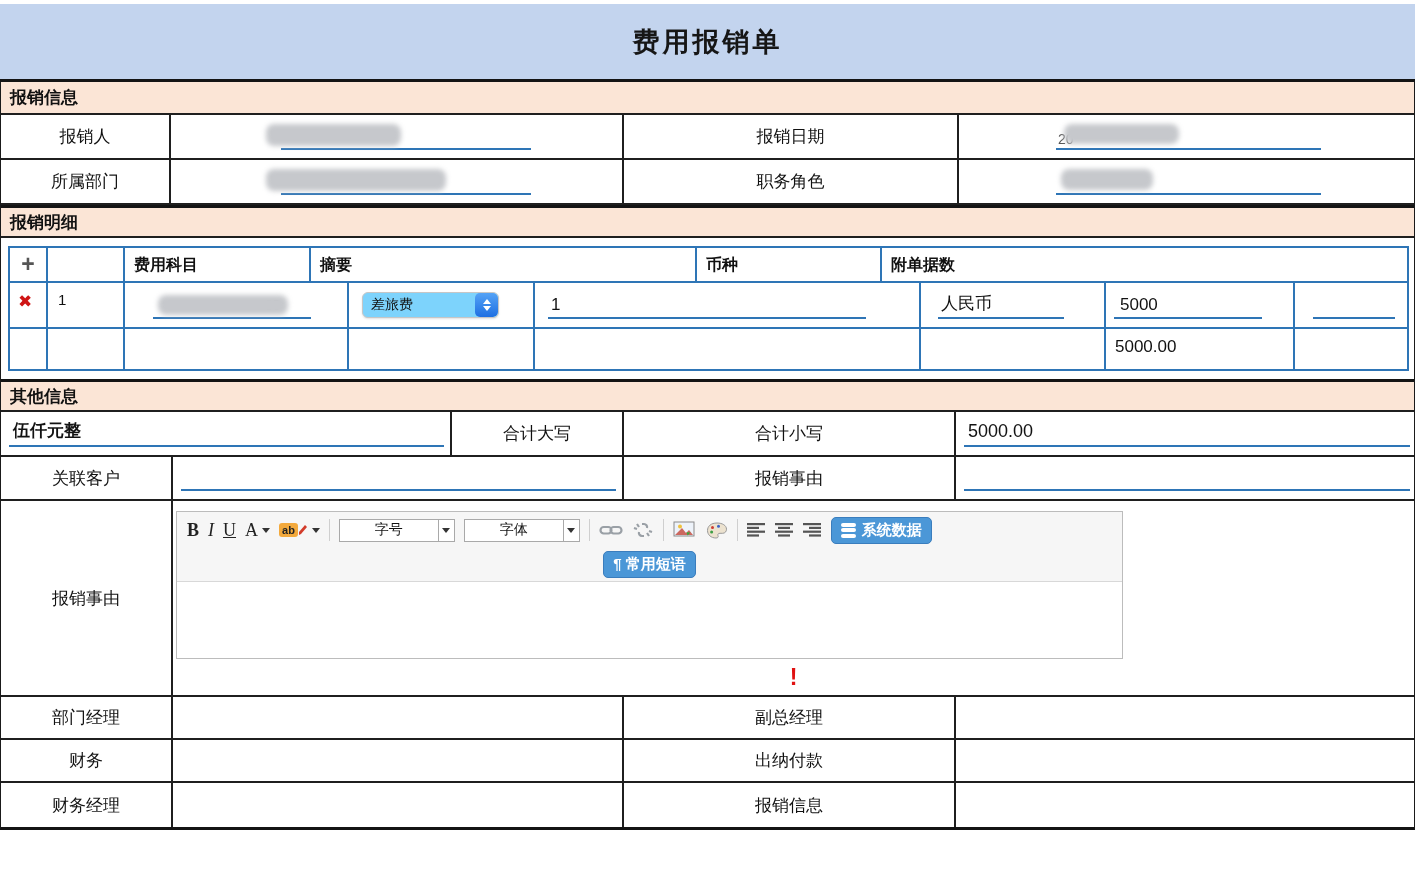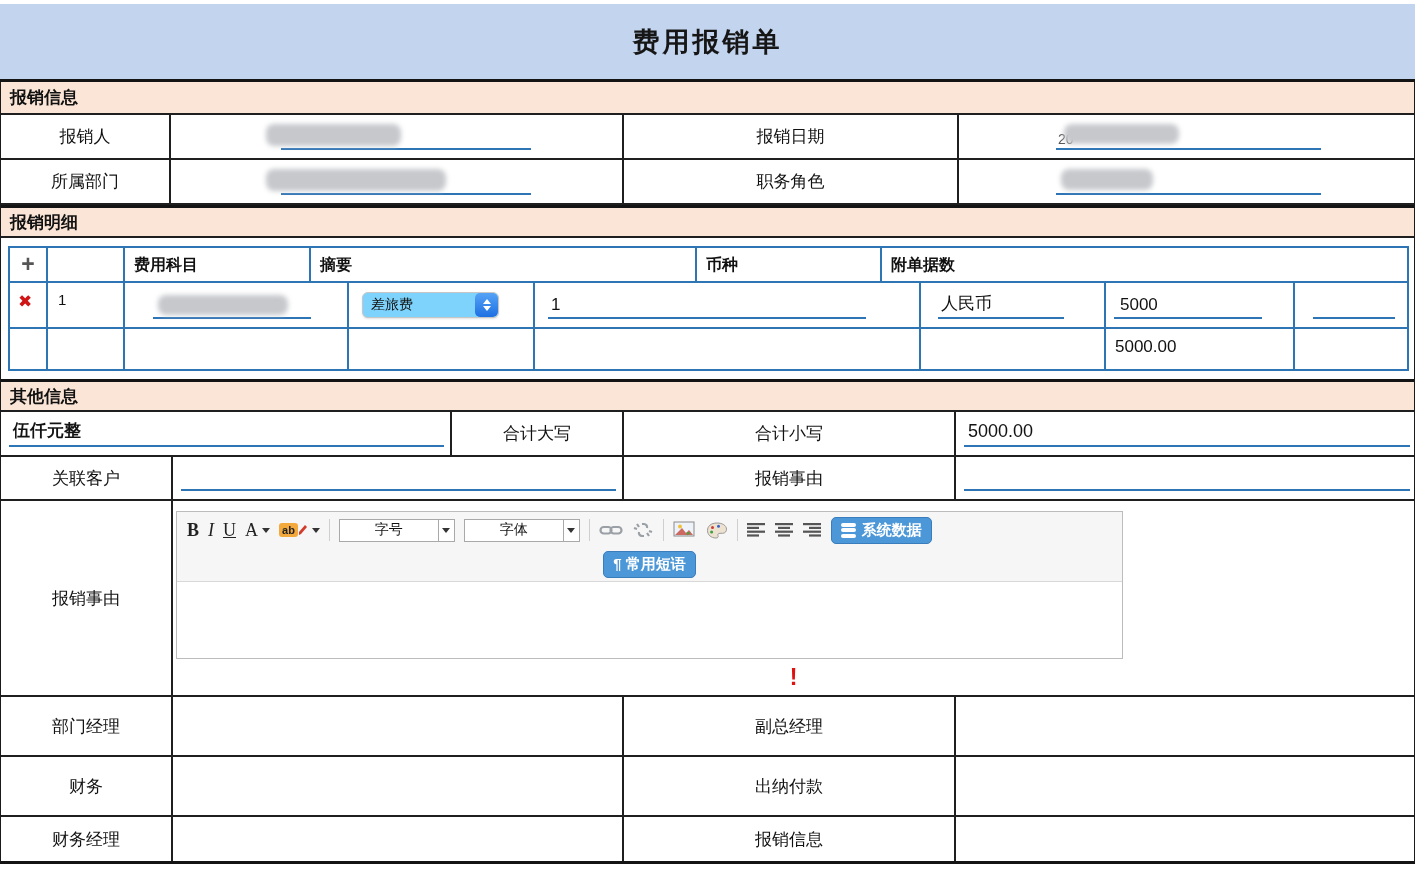--- a/index.html
+++ b/index.html
@@ -19,21 +19,21 @@
               font-size:17px; font-weight:bold; border-bottom:2px solid #1f1f1f; }
   .sec-head.topline { border-top:3px solid #141414; }
 
   
   .frow { display:flex; border-bottom:2px solid #1f1f1f; }
   .fcell { position:relative; }
   .lab { display:flex; align-items:center; justify-content:center; font-size:17px; }
   .bR { border-right:2px solid #1f1f1f; }
   .g1{width:170px}.g2{width:453px}.g3{width:335px}.g4{flex:1}
   .o1{width:172px}.o2{width:451px}.o3{width:332px}.o4{flex:1}
-  .h45{height:45px}.h44{height:44px}.h43{height:60px}
+  .h45{height:45px}.h44{height:44px}.h43{height:43px}
 
   
   .uline { position:absolute; bottom:8px; border-bottom:2px solid #2e75b6; }
   .blob  { position:absolute; background:#c6c8cc; border-radius:8px; filter:blur(2.5px); }
   .frag  { position:absolute; font-size:14px; color:#555; }
   .ival  { position:absolute; font-size:17px; color:#121212; }
 
   
   .mac-select { position:absolute; display:flex; background:#7dd3fc; border:1px solid #c6c6c6; border-radius:6px;
                 box-shadow:0 1px 2px rgba(0,0,0,.12); overflow:hidden; }

